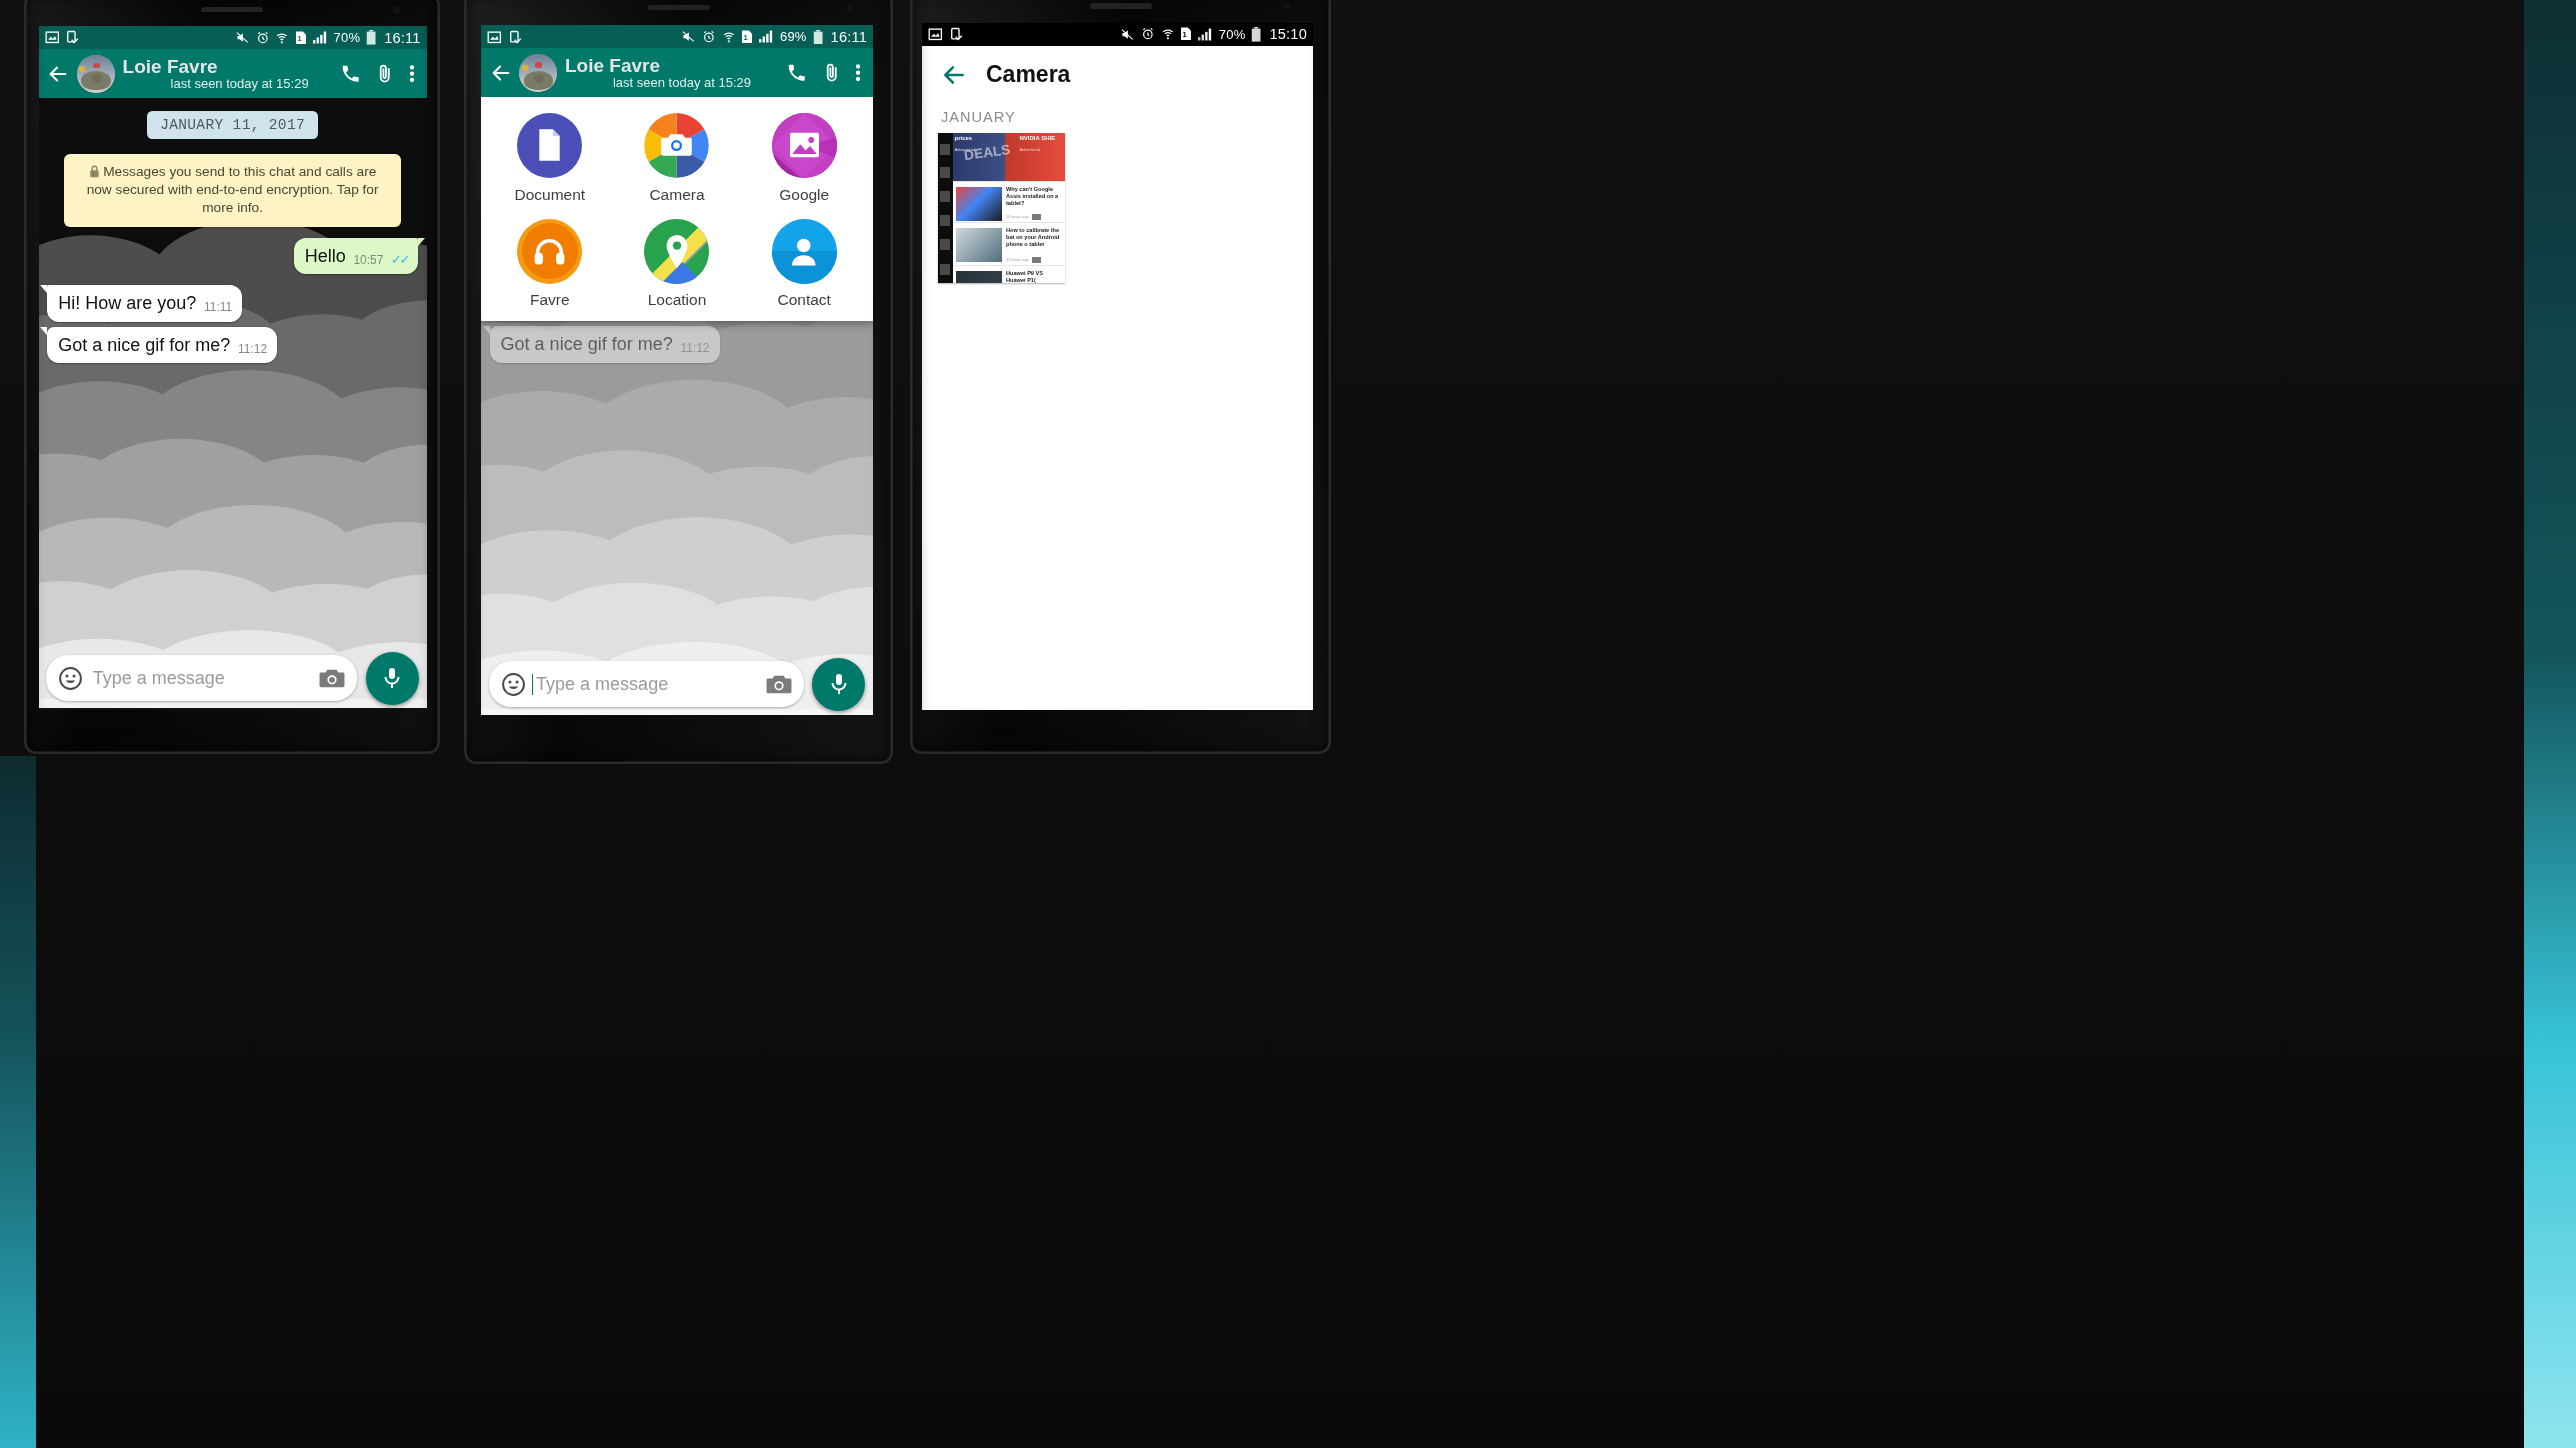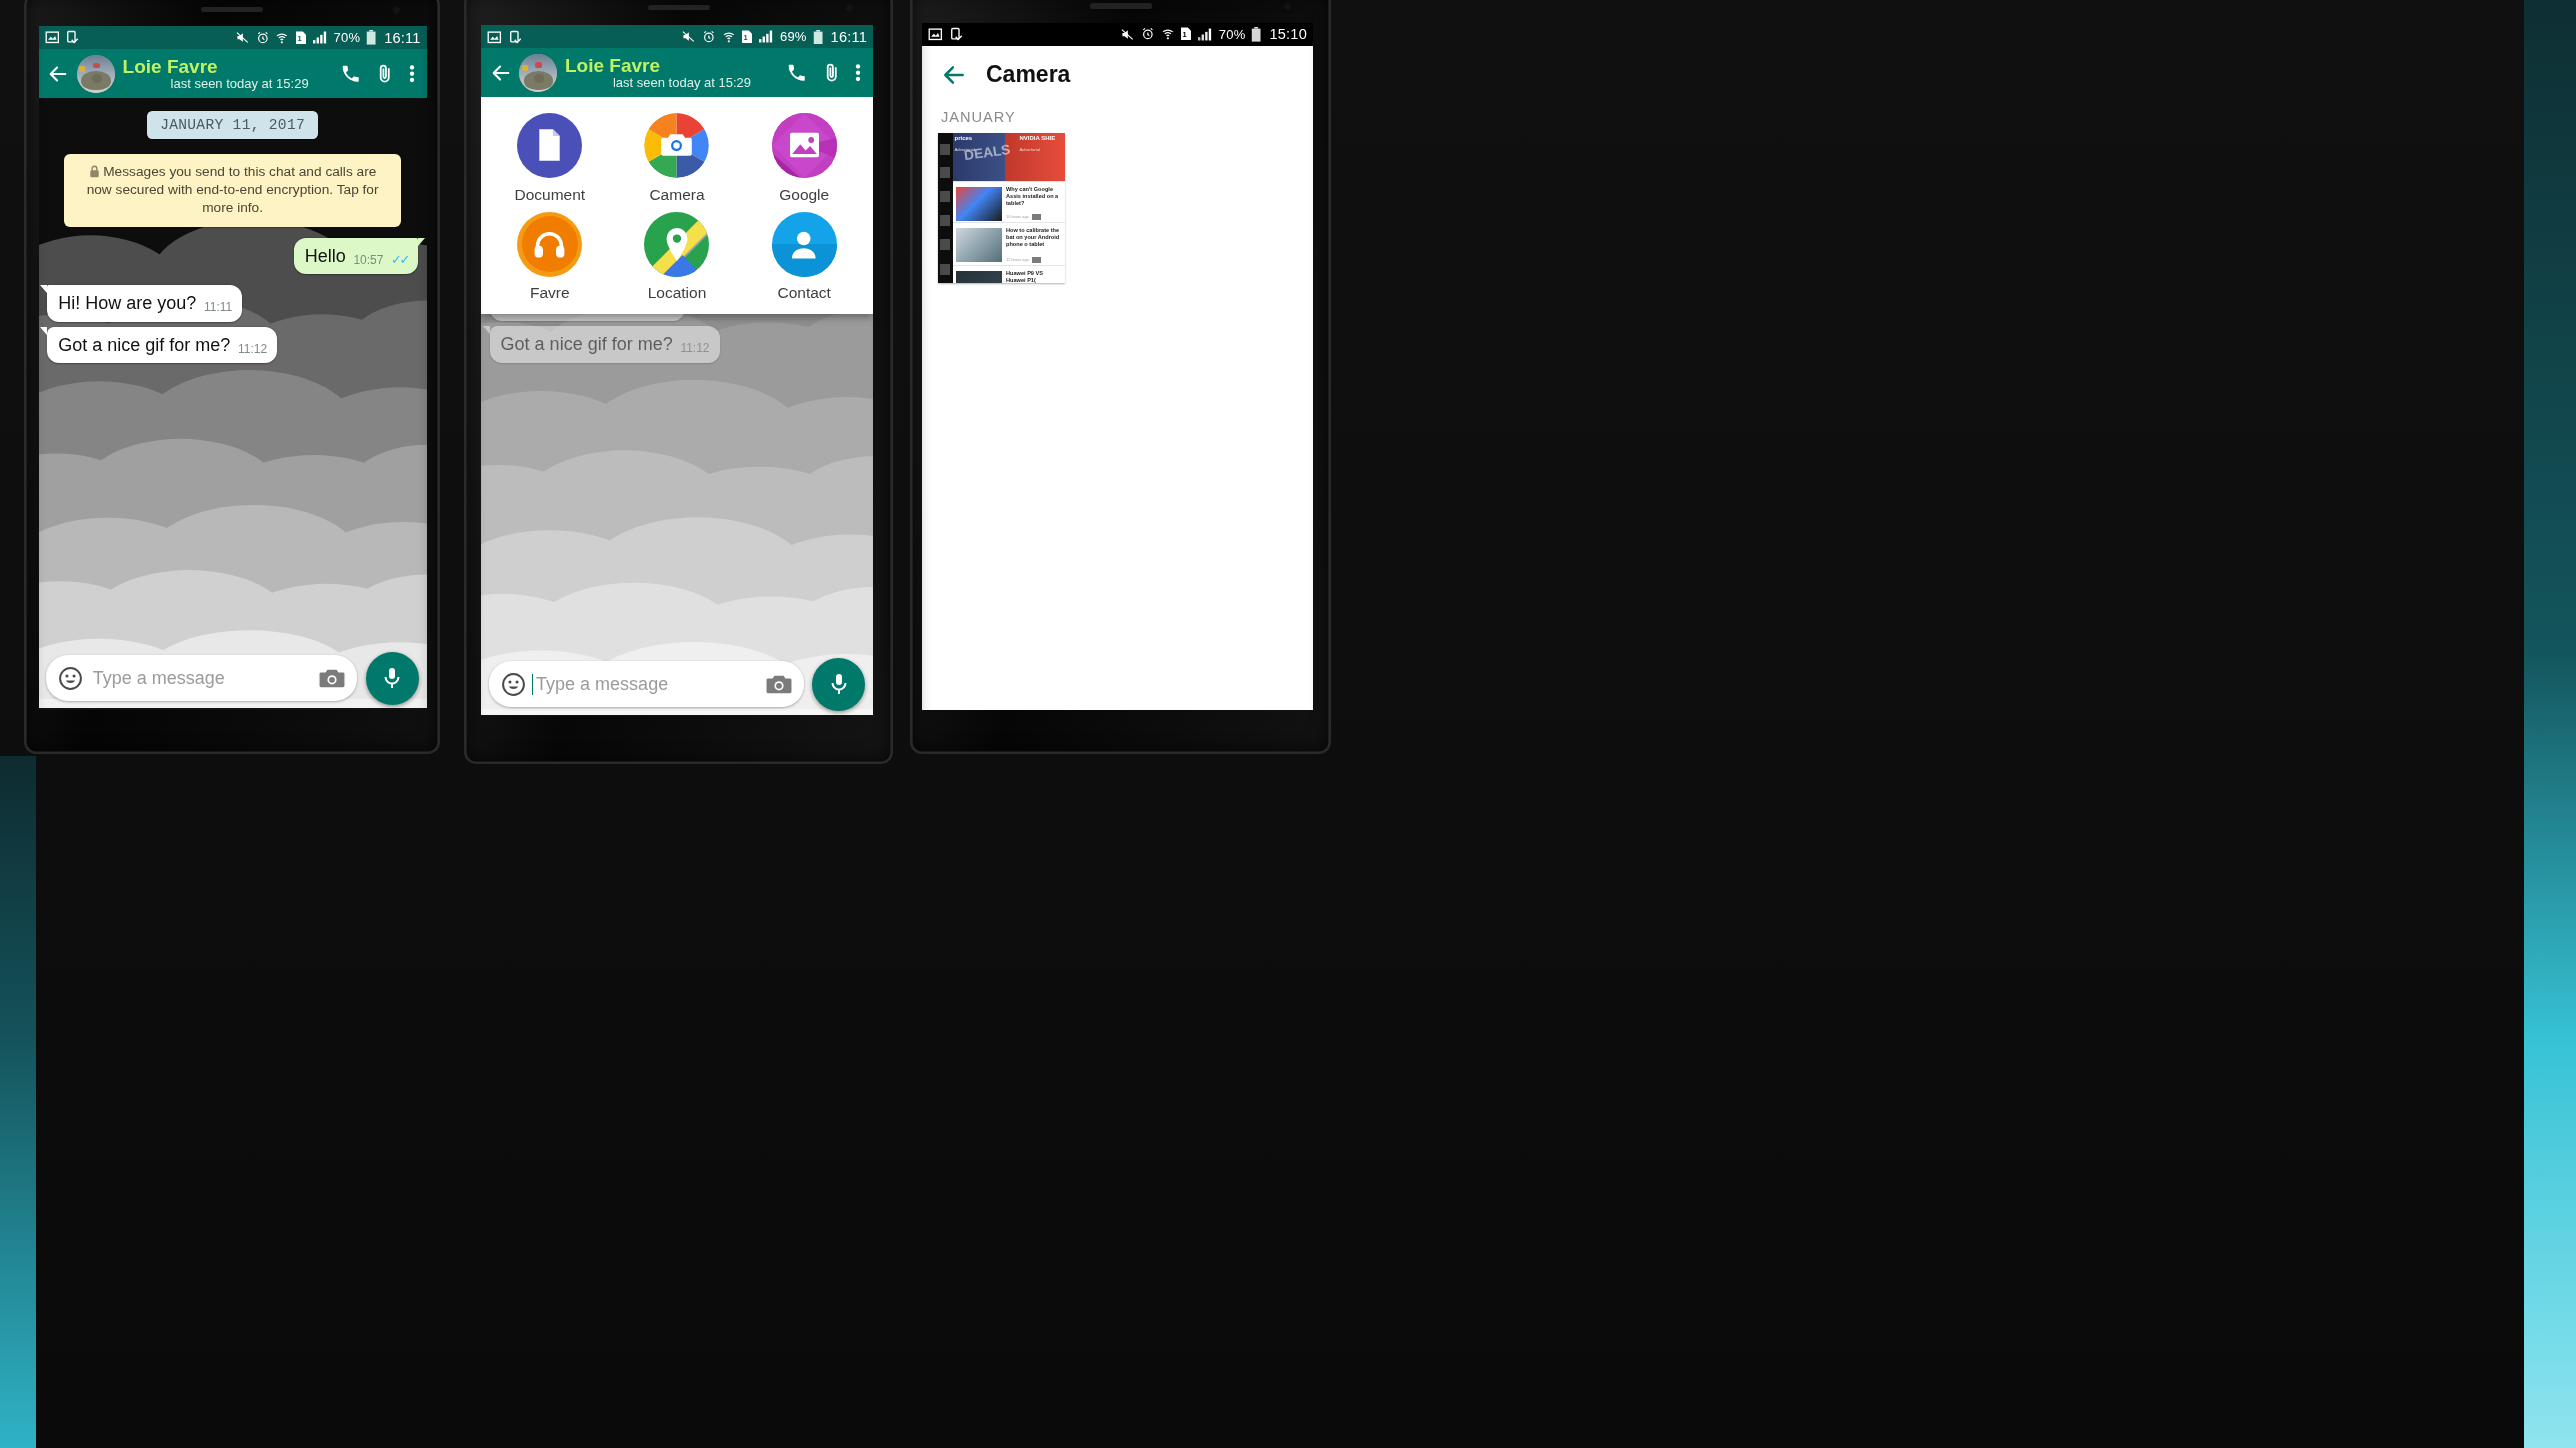--- a/index.html
+++ b/index.html
@@ -66,21 +66,21 @@
         background:linear-gradient(180deg,#6f7f92 0%,#93a4b4 40%,#b9bfbd 70%,#cfd2cc 100%); }
   .avatar .tort { position:absolute; left:12%; top:44%; width:78%; height:50%;
         border-radius:50% 50% 45% 45%; background:#7b7a66; }
   .avatar .head { position:absolute; left:40%; top:52%; width:26%; height:24%;
         border-radius:50%; background:#6e6d5a; }
   .avatar .red { position:absolute; left:42%; top:22%; width:18%; height:14%;
         border-radius:40%; background:#c94b4b; }
   .avatar .yel { position:absolute; left:6%; top:30%; width:16%; height:16%;
         border-radius:30%; background:#d8b33a; }
   .titlewrap { flex:1 1 auto; min-width:0; line-height:1.12; }
-  .ctitle { color:#bef264; font-size:19px; font-weight:bold; white-space:nowrap; }
+  .ctitle { color:#e5e5e5; font-size:19px; font-weight:bold; white-space:nowrap; }
   .csub { color:#e2efea; font-size:13px; white-space:nowrap;margin-left:48px; }
   .abicons { display:flex; align-items:center; gap:13px; padding-right:3.4px; }
   .abicons svg { display:block; }
 
   
   .chatbg { position:relative; flex:1 1 auto; overflow:hidden; background:#111; }
   .chatbg .clouds { position:absolute; inset:0; }
 
   
   .msgs { position:absolute; inset:0; padding:6.9px 8.6px 0 8.6px; }
@@ -116,21 +116,21 @@
   .phtext { flex:1 1 auto; color:#9b9b9b; font-size:18px; }
   .phtext.caret { border-left:1.7px solid #00796b; padding-left:2.6px; margin-left:-2.6px; }
   .camb { width:26px; height:22px; flex:0 0 auto; }
   .micfab { width:53px; height:53px; border-radius:50%; background:#00796b; flex:0 0 auto;
             display:flex; align-items:center; justify-content:center;
             box-shadow:0 1.7px 4.3px rgba(0,0,0,.4); }
 
   
   .sheet { position:absolute; left:0; right:0; top:0; background:#fff;
            padding:15.5px 5.2px 12px; box-shadow:0 2.6px 7.7px rgba(0,0,0,.35); }
-  .sheet .grid { display:grid; grid-template-columns:repeat(3,1fr); row-gap:8px; }
+  .sheet .grid { display:grid; grid-template-columns:repeat(3,1fr); row-gap:15px; }
   .cell { display:flex; flex-direction:column; align-items:center; gap:7.7px; }
   .circ { width:65px; height:65px; border-radius:50%; display:flex;
           align-items:center; justify-content:center; position:relative; overflow:hidden; }
   .cellab { font-size:15.5px; color:#3f3f3f; }
 
   
   .pinwheel { position:absolute; inset:0; }
   
   .mapbg { position:absolute; inset:0; background:#28a24c; }
   .mapstripe { position:absolute; width:150%; height:14.6px; background:#f4e04a;

